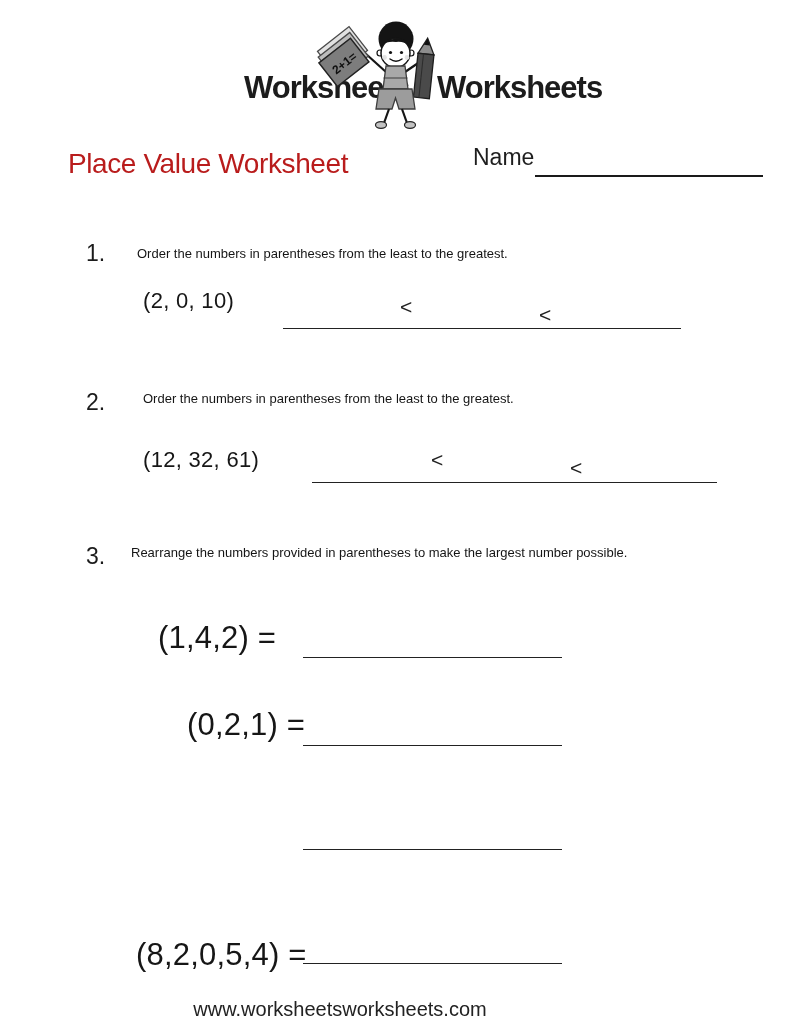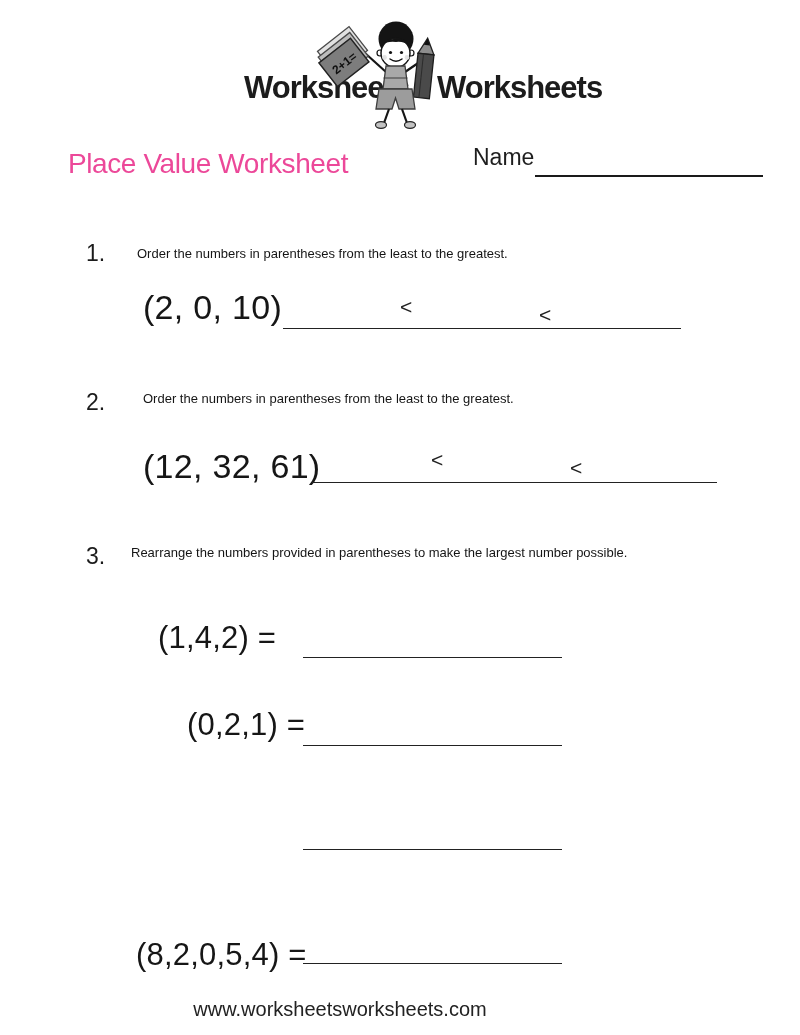--- a/index.html
+++ b/index.html
@@ -17,28 +17,28 @@
   
   .logo-word {
     font-weight:bold;
     font-size:31px;
     letter-spacing:-1px;
     color:#1c1c1c;
     white-space:nowrap;
   }
 
   
-  .title { font-size:28px; letter-spacing:-0.4px; color:#ec4899; white-space:nowrap; }
+  .title { font-size:28px; letter-spacing:-0.4px; color:#b91c1c; white-space:nowrap; }
   .name-label { font-size:23px; color:#1e1e1e; }
   .rule { height:0; border-bottom:2px solid #1a1a1a; }
 
   
   .qnum { font-size:23px; color:#1b1b1b; }
   .instruction { font-size:13px; line-height:1.32; color:#151515; }
-  .paren-numbers { font-size:34px; letter-spacing:0.3px; color:#161616; white-space:nowrap; }
+  .paren-numbers { font-size:22px; letter-spacing:0.3px; color:#161616; white-space:nowrap; }
   .comparator { font-size:21px; color:#222; }
   .answer-line { height:0; border-bottom:1.7px solid #222; cursor:text; }
   .q3-label { font-size:31px; letter-spacing:0.2px; color:#161616; white-space:nowrap; }
 
   
   .footer-url { width:680px; text-align:center; font-size:20px; color:#222; }
 </style>
 </head>
 <body>
 

